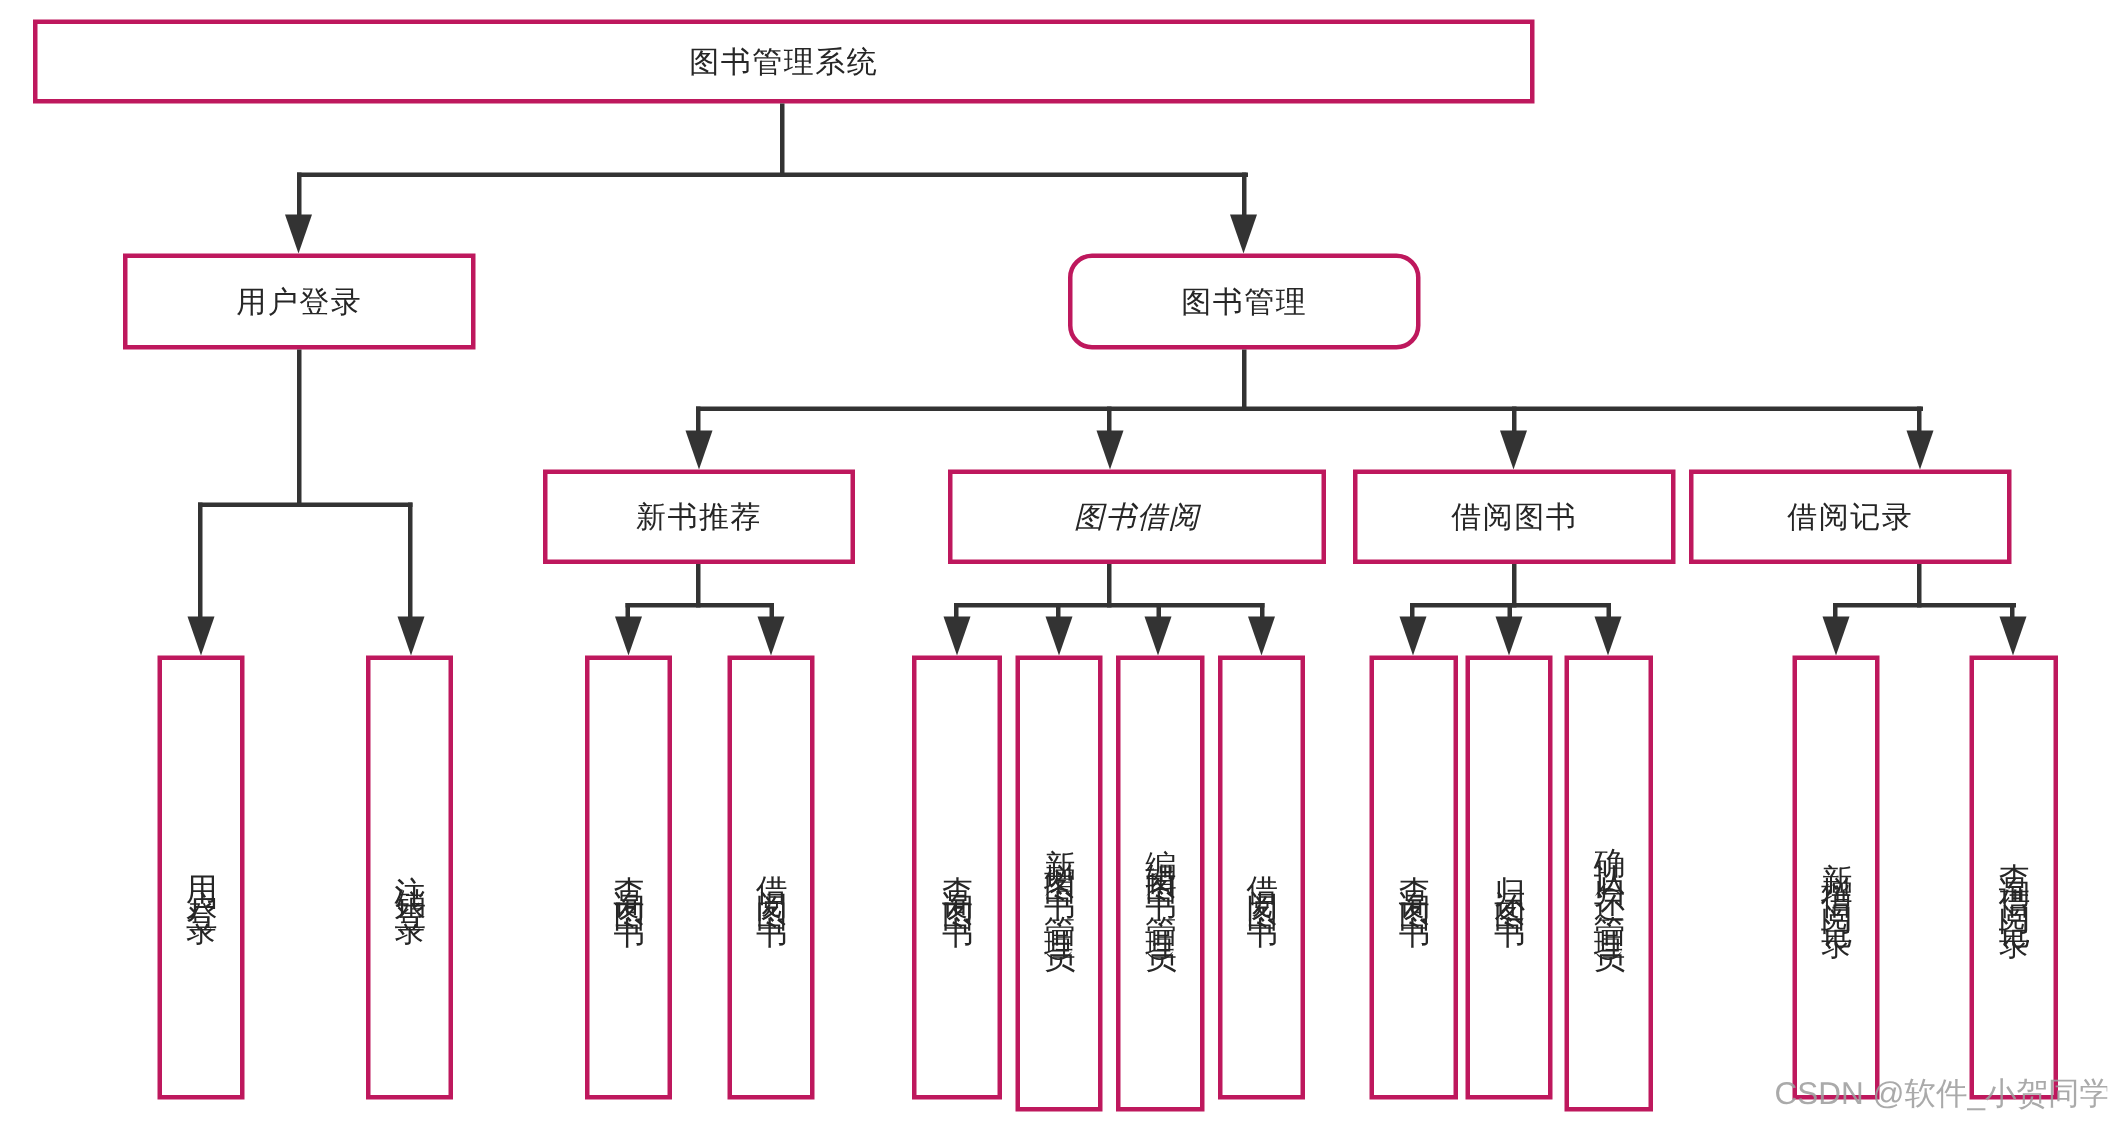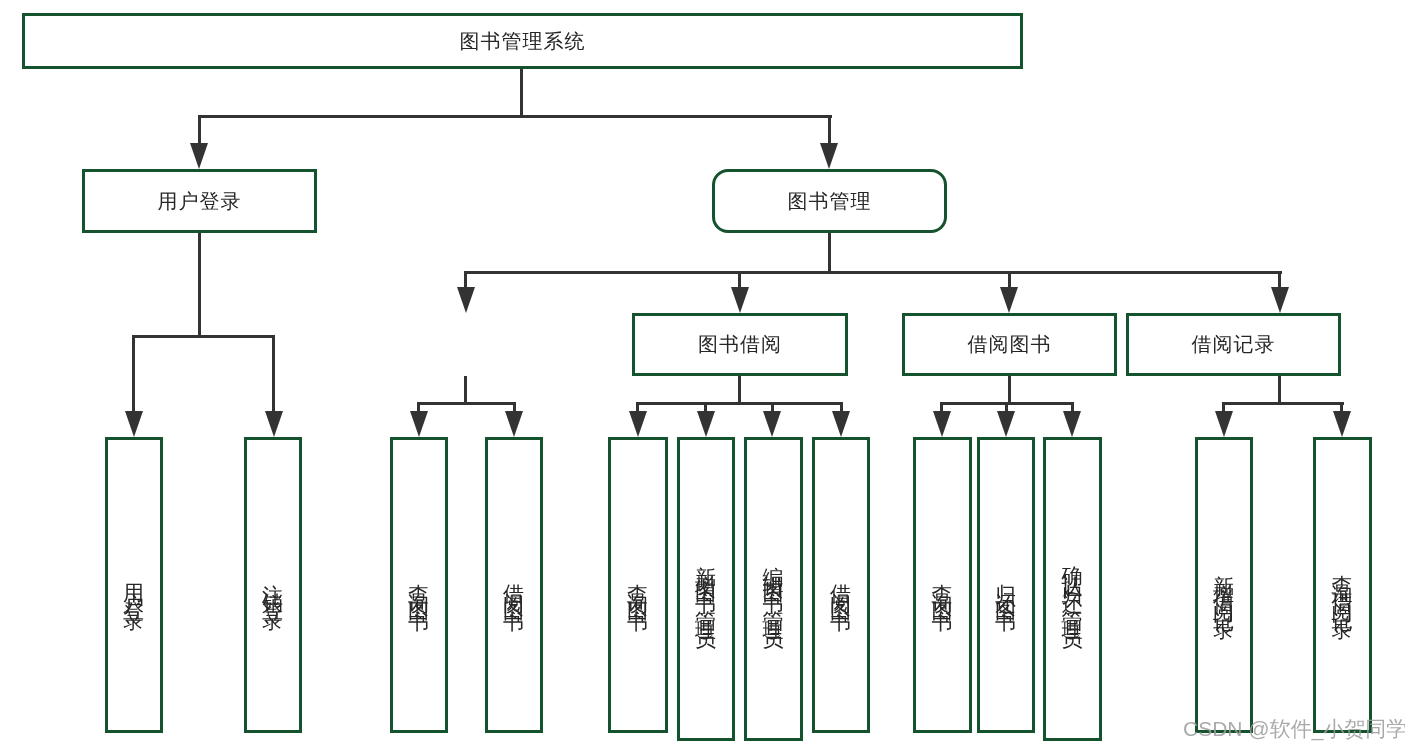--- a/index.html
+++ b/index.html
@@ -9,21 +9,21 @@
     height: 747px;
     background: #ffffff;
     font-family: "Liberation Sans", "DejaVu Sans", sans-serif;
     color: #262626;
     overflow: hidden;
   }
   .box {
     position: absolute;
     box-sizing: border-box;
     background: #ffffff;
-    border: 3px solid #14532d;
+    border: 3px solid #be185d;
     display: flex;
     align-items: center;
     justify-content: center;
     text-align: center;
   }
   .hbox { font-size: 20px; letter-spacing: 1px; }
   .vbox span {
     writing-mode: vertical-rl;
     text-orientation: mixed;
     font-size: 21px;
@@ -82,21 +82,24 @@
   <div class="line" style="left:464px;  top:271px; width:818px; height:3px;"></div>
   <div class="line" style="left:464px;  top:271px; width:3px;   height:20px;"></div>
   <div class="arrowhead" style="left:457px;  top:287px;"></div>
   <div class="line" style="left:738px;  top:271px; width:3px;   height:20px;"></div>
   <div class="arrowhead" style="left:731px;  top:287px;"></div>
   <div class="line" style="left:1008px; top:271px; width:3px;   height:20px;"></div>
   <div class="arrowhead" style="left:1000px; top:287px;"></div>
   <div class="line" style="left:1278px; top:271px; width:3px;   height:20px;"></div>
   <div class="arrowhead" style="left:1271px; top:287px;"></div>
 
-  <div class="box hbox" style="left:632px; top:313px; width:216px; height:63px;">
+  <div class="box hbox" style="left:362px; top:313px; width:208px; height:63px;">
+    <span>新书推荐</span>
+  </div>
+  <div class="box hbox" style="left:632px; top:313px; width:252px; height:63px;font-style:italic;">
     <span>图书借阅</span>
   </div>
   <div class="box hbox" style="left:902px; top:313px; width:215px; height:63px;">
     <span>借阅图书</span>
   </div>
   <div class="box hbox" style="left:1126px; top:313px; width:215px; height:63px;text-align:center;">
     <span>借阅记录</span>
   </div>
 
   <div class="line" style="left:464px; top:376px; width:3px;  height:29px;"></div>

